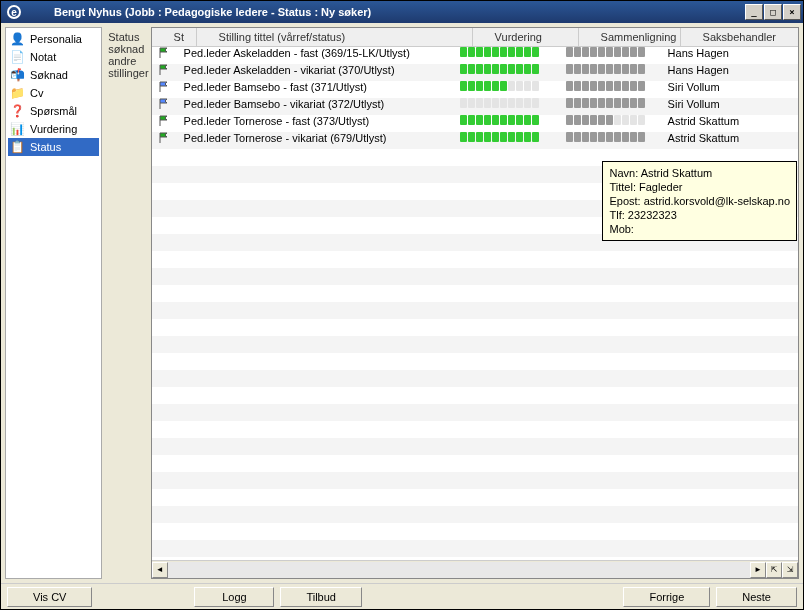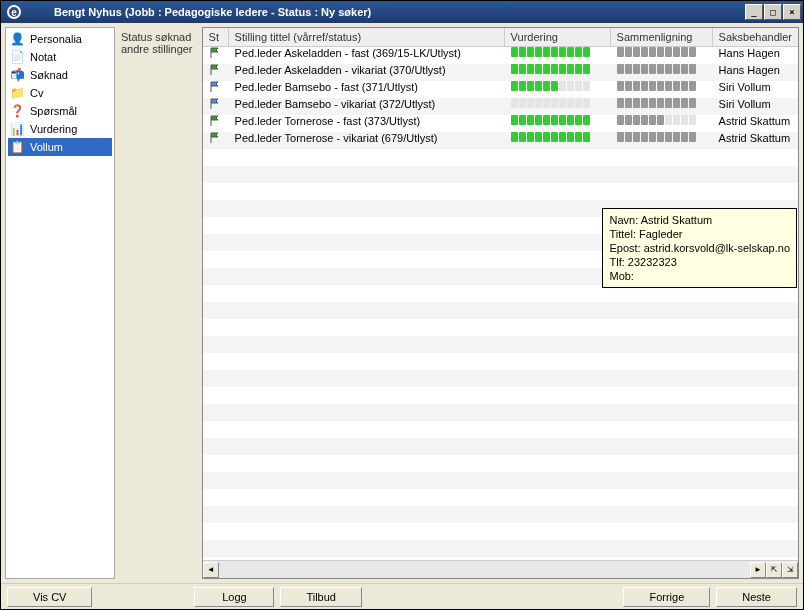--- a/index.html
+++ b/index.html
@@ -11,38 +11,38 @@
 .win-btn { width: 18px; height: 16px; background: #d4d0c8; border: 1px solid #fff; border-right-color: #555; border-bottom-color: #555; display: flex; align-items: center; justify-content: center; font-size: 9px; font-family: monospace; color: #000; font-weight: bold; cursor: pointer; }
 .main-area { display: flex; height: 560px; background: #ece9d8; padding: 4px; gap: 4px; }
 .sidebar { width: 110px; background: #fff; border: 1px solid #aaa; padding: 2px; }
 .side-item { display: flex; align-items: center; padding: 1px 2px; gap: 4px; cursor: pointer; color: #000; }
 .side-item.selected { background: #316ac5; color: #fff; }
 .side-icon { width: 16px; height: 16px; display: inline-flex; align-items: center; justify-content: center; font-size: 12px; }
 .content { flex: 1; display: flex; }
 .section-title { font-size: 11px; color: #333; padding: 4px 2px 6px; }
 .grid-wrap { flex: 1; border: 1px solid #888; background: #fff; position: relative; display: flex; flex-direction: column; }
 .grid-head { display: flex; background: #efefef; border-bottom: 1px solid #ccc; }
-.gh { border-right: 1px solid #ccc; padding: 3px 6px; font-size: 11px; color: #333; white-space: nowrap; overflow: hidden; }
+.gh { border-right: 1px solid #ccc; padding: 3px 22px; font-size: 11px; color: #333; white-space: nowrap; overflow: hidden; }
 .c-st { width: 26px; }
 .c-title { width: 276px; }
 .c-vurd { width: 106px; }
 .c-samm { width: 102px; }
 .c-saks { flex: 1; border-right: none; }
 .grid-body { flex: 1; overflow: hidden; position: relative; }
 .grid-body .row { display: flex; align-items: flex-start; height: 17px; font-size: 11px; }
 .grid-body .row:nth-child(even) { background: #f4f4f4; }
 .cell { padding: 0 6px; white-space: nowrap; overflow: hidden; }
 .flag { width: 12px; height: 12px; display: inline-block; }
 .flag svg { width: 12px; height: 12px; }
 .bar { display: flex; gap: 1px; align-items: center; }
 .seg { width: 7px; height: 10px; border-radius: 1px; }
 .seg.g { background: #33cc33; }
 .seg.e { background: #e4e4e4; }
 .seg.d { background: #999; }
-.tooltip { position: absolute; right: 1px; top: 114px; background: #ffffe1; border: 1px solid #000; padding: 4px 6px; font-size: 11px; line-height: 14px; z-index: 10; margin-top: 47px; }
+.tooltip { position: absolute; right: 1px; top: 114px; background: #ffffe1; border: 1px solid #000; padding: 4px 6px; font-size: 11px; line-height: 14px; z-index: 10; }
 .grid-scroll { height: 18px; background: #ece9d8; border-top: 1px solid #ccc; display: flex; align-items: center; }
 .scroll-arrow { width: 16px; height: 16px; background: #ece9d8; border: 1px solid #fff; border-right-color: #888; border-bottom-color: #888; display: flex; align-items: center; justify-content: center; font-size: 8px; cursor: pointer; }
 .scroll-track { flex: 1; height: 16px; background: #e8e8e8; }
 .scroll-end { display: flex; gap: 0; }
 .bottom-bar { height: 26px; background: #ece9d8; display: flex; align-items: center; padding: 0 6px; gap: 6px; border-top: 1px solid #ccc; }
 .btn { min-width: 80px; height: 20px; background: #ece9d8; border: 1px solid #888; border-top-color: #fff; border-left-color: #fff; font-size: 11px; cursor: pointer; padding: 0 25px; }
 .spacer { flex: 1; }
 </style>
 </head>
 <body>
@@ -78,21 +78,21 @@
       <div class="side-item">
         <span class="side-icon">❓</span>
         <span>Spørsmål</span>
       </div>
       <div class="side-item">
         <span class="side-icon">📊</span>
         <span>Vurdering</span>
       </div>
       <div class="side-item selected">
         <span class="side-icon">📋</span>
-        <span>Vollum</span>
+        <span>Status</span>
       </div>
     </div>
   <div class="content">
     <div class="section-title">Status søknad andre stillinger</div>
     <div class="grid-wrap">
       <div class="grid-head">
         <div class="gh c-st">St</div>
         <div class="gh c-title">Stilling tittel (vårref/status)</div>
         <div class="gh c-vurd">Vurdering</div>
         <div class="gh c-samm">Sammenligning</div>

